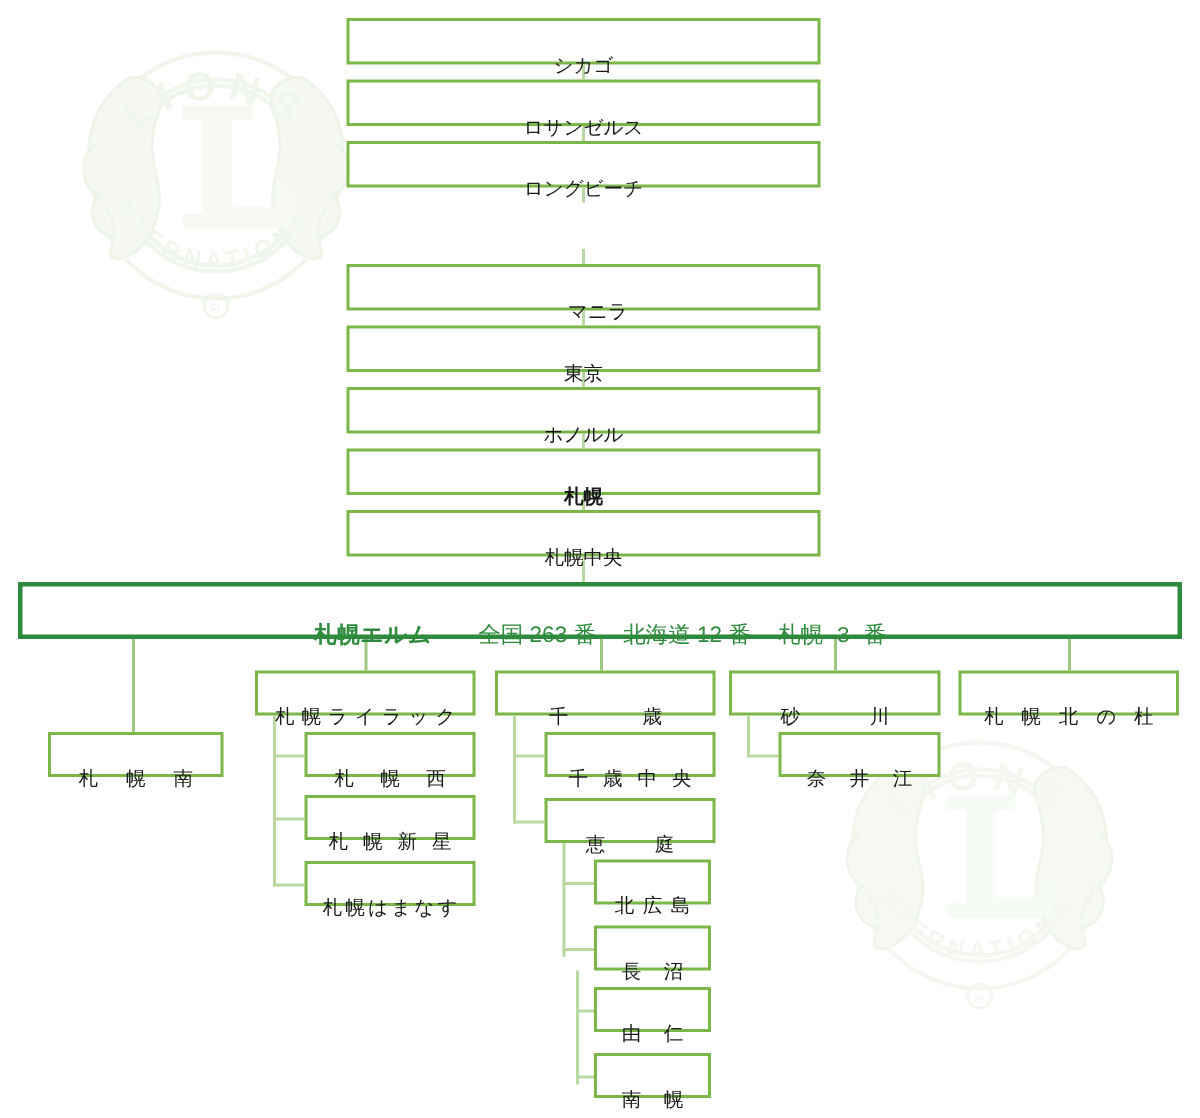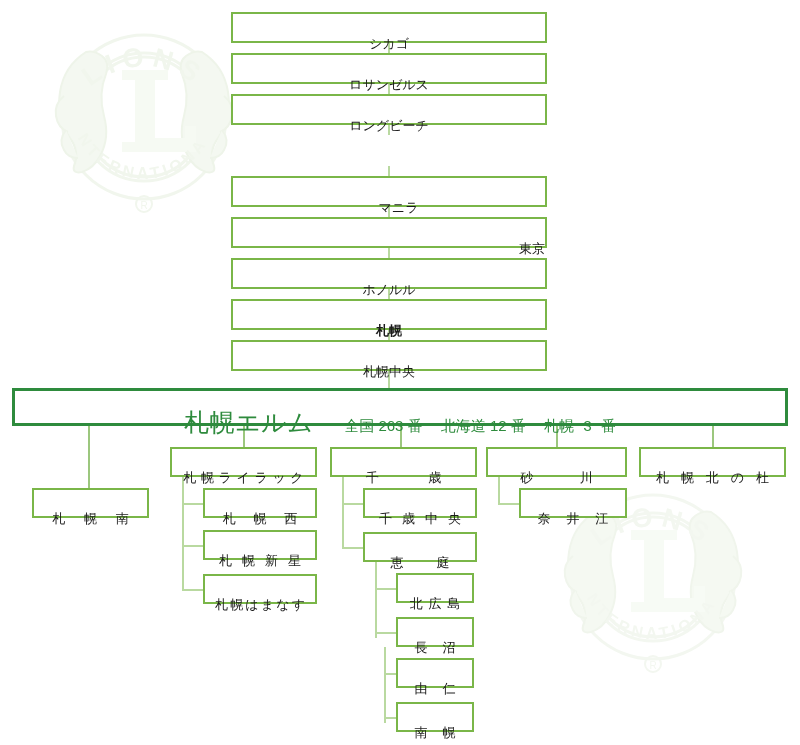--- a/index.html
+++ b/index.html
@@ -72,22 +72,23 @@
     top: 388px;
     width: 776px;
     height: 38px;
     border: 3px solid #2e8b3d;
     color: #2e8b3d;
     font-size: 18px;
     justify-content: center;
     z-index: 4;
   }
   .main-box .title {
-    font-size: 25px;
+    font-size: 15px;
     letter-spacing: 0.5px;
+    font-weight: bold;
   }
   .main-box .rank {
     font-size: 15px;
     margin-left: 26px;
   }
   .main-box .rank .seg { margin-right: 14px; }
   .main-box .rank .seg:last-child { margin-right: 0; font-family: Liberation Mono, monospace; }
 
   
   .conn {
@@ -193,21 +194,21 @@
     </div>
   <div class="node chain-box" style="top:53px;justify-content:center;">
       <span class="lbl">ロサンゼルス</span>
     </div>
   <div class="node chain-box" style="top:94px;">
       <span class="lbl">ロングビーチ</span>
     </div>
   <div class="node chain-box" style="top:176px;padding-left:19px;">
       <span class="lbl">マニラ</span>
     </div>
-  <div class="node chain-box" style="top:217px;justify-content:flex-end;">
+  <div class="node chain-box" style="top:217px;">
       <span class="lbl">東京</span>
     </div>
   <div class="node chain-box" style="top:258px;">
       <span class="lbl">ホノルル</span>
     </div>
   <div class="node chain-box" style="top:299px;font-weight:bold;">
       <span class="lbl">札幌</span>
     </div>
   <div class="node chain-box" style="top:340px;">
       <span class="lbl">札幌中央</span>

